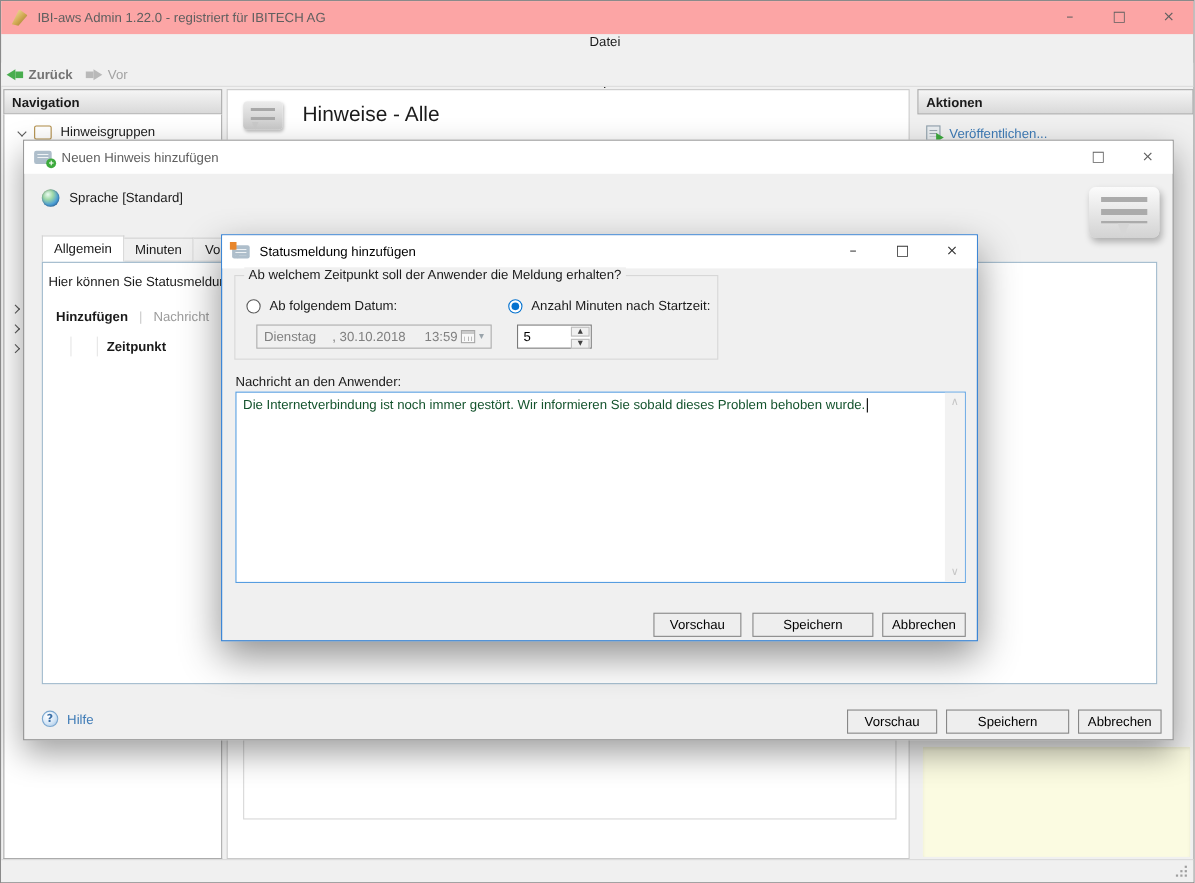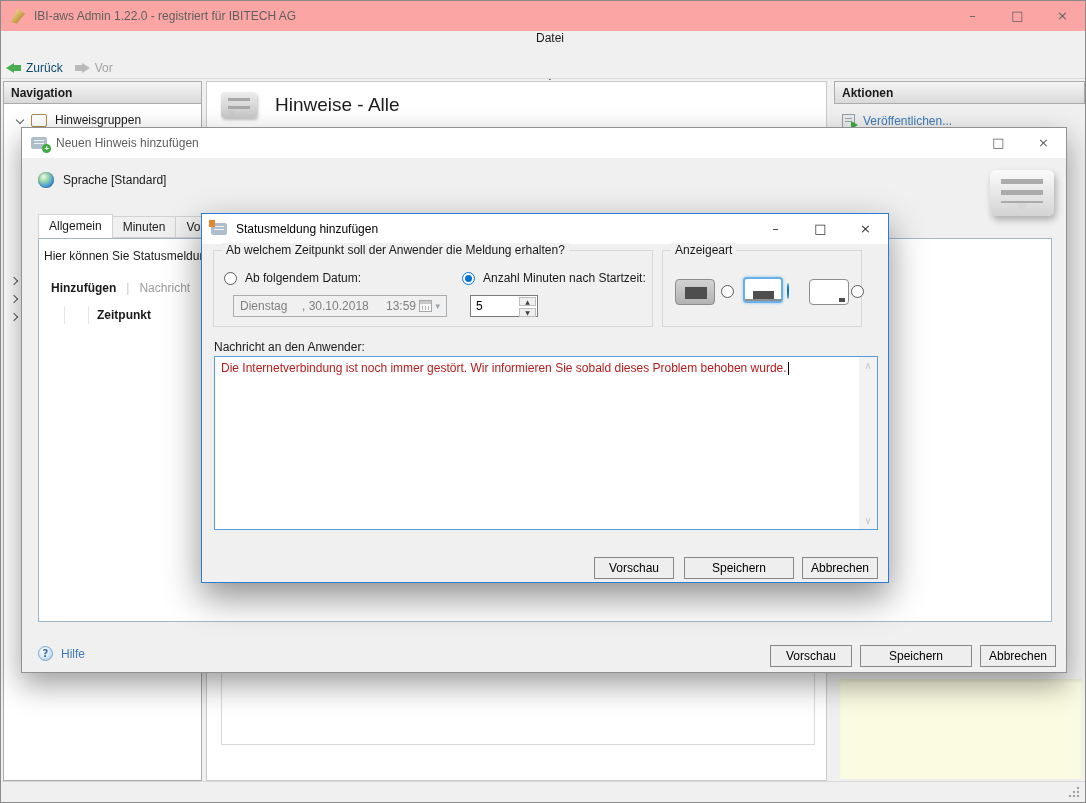--- a/index.html
+++ b/index.html
@@ -15,21 +15,21 @@
   .titlebar { position:absolute; left:0; top:0; right:0; height:30px; background:#fca5a5; display:flex; align-items:center; padding-left:9px; }
   .app-icon { width:15px; height:15px; margin-right:9px;
     background: linear-gradient(135deg,#f5e0a0 10%,#cfa851 55%,#8d6d22);
     clip-path: polygon(5% 90%, 50% 0%, 100% 35%, 45% 100%); }
   .title-text { color:#5f5f5f; }
   .caption { position:absolute; right:0; top:0; display:flex; }
   .cap-btn { width:45px; height:29px; display:flex; align-items:center; justify-content:center; color:#5f5f5f; font-size:13px; }
   .menubar { position:absolute; top:30px; left:0; right:0; height:26px; display:flex; align-items:center; padding-left:14px; gap:24px;flex-direction:column; }
   .toolbar { position:absolute; top:56px; left:0; right:0; height:22px; display:flex; align-items:center; padding-left:5px; gap:12px; border-bottom:1px solid #dcdcdc; background:#f0f0f0; }
   .tool-item { display:flex; align-items:center; gap:5px; }
-  .tool-back { font-weight:normal; color:#0c4a6e;text-align:right; }
+  .tool-back { font-weight:bold; color:#737373;text-align:right; }
   .tool-fwd { color:#a3a3a3; }
   .arrow { display:inline-flex; align-items:center; }
   .arrow i { display:block; }
   .arrow .head { width:0; height:0; border-top:5px solid transparent; border-bottom:5px solid transparent; }
   .arrow .tail { width:7px; height:6px; }
   .arrow.left .head { border-right:8px solid #48ad4e; }
   .arrow.left .tail { background:#48ad4e; }
   .arrow.right .head { border-left:8px solid #b9b9b9; }
   .arrow.right .tail { background:#b9b9b9; }
 
@@ -155,21 +155,21 @@
   .opt2 { left:80px; top:26px; border:2px solid #67b0e8; background:#fff; box-shadow:0 0 3px rgba(103,176,232,.8); }
   .opt2 i { left:8px; bottom:2px; width:21px; height:8px; }
   .opt2::after { content:""; position:absolute; left:0; right:0; bottom:0; height:2px; background:#8f8f8f; }
   .opt3 { left:146px; top:28px; border:1px solid #8d8d8d; background:#fff; }
   .opt3 i { right:3px; bottom:2px; width:6px; height:4px; }
   .r1 { left:58px; top:34px; } .r2 { left:124px; top:33px; } .r3 { left:188px; top:34px; }
   .disp-radio { position:absolute; }
 
   .msg-label { position:absolute; left:12px; top:126px; }
   .msg-box { position:absolute; left:12px; top:142px; width:664px; height:174px; background:#fff; border:1px solid #569de0; }
-  .msg-text { position:absolute; left:6px; top:4px; right:26px; color:#b91c1c; }
+  .msg-text { position:absolute; left:6px; top:4px; right:26px; color:#14532d; }
   .caret { display:inline-block; width:1px; height:13px; background:#000; vertical-align:text-bottom; margin-left:1px; }
   .msg-scroll { position:absolute; right:0; top:0; bottom:0; width:18px; background:#f2f2f2; display:flex; flex-direction:column; justify-content:space-between; align-items:center; padding:3px 0; color:#c6c6c6; font-size:10px; }
   .b2-preview { left:392px; top:343px; width:80px; }
   .b2-save   { left:482px; top:343px; width:110px; }
   .b2-cancel { left:600px; top:343px; width:76px; }
 </style>
 </head>
 <body>
 
 <div class="screen">
@@ -338,35 +338,20 @@
       </div>
       <div class="spinner">
         <span class="spin-val">5</span>
         <span class="spin-btns">
           <span class="spin-btn glyph">▲</span>
           <span class="spin-btn glyph">▼</span>
         </span>
       </div>
     </div>
 
-    <div class="group group-display">
-      <span class="group-legend">Anzeigeart</span>
-      <span class="disp-icon opt1">
-          <i></i>
-        </span>
-      <span class="radio disp-radio r1"></span>
-      <span class="disp-icon opt2">
-          <i></i>
-        </span>
-      <span class="radio checked disp-radio r2"></span>
-      <span class="disp-icon opt3">
-          <i></i>
-        </span>
-      <span class="radio disp-radio r3"></span>
-    </div>
 
     <div class="msg-label">Nachricht an den Anwender:</div>
     <div class="msg-box">
       <div class="msg-text"><span>Die Internetverbindung ist noch immer gestört. Wir informieren Sie sobald dieses Problem behoben wurde.</span><span class="caret"></span></div>
       <div class="msg-scroll">
         <span class="glyph">∧</span>
         <span class="glyph">∨</span>
       </div>
     </div>
 

